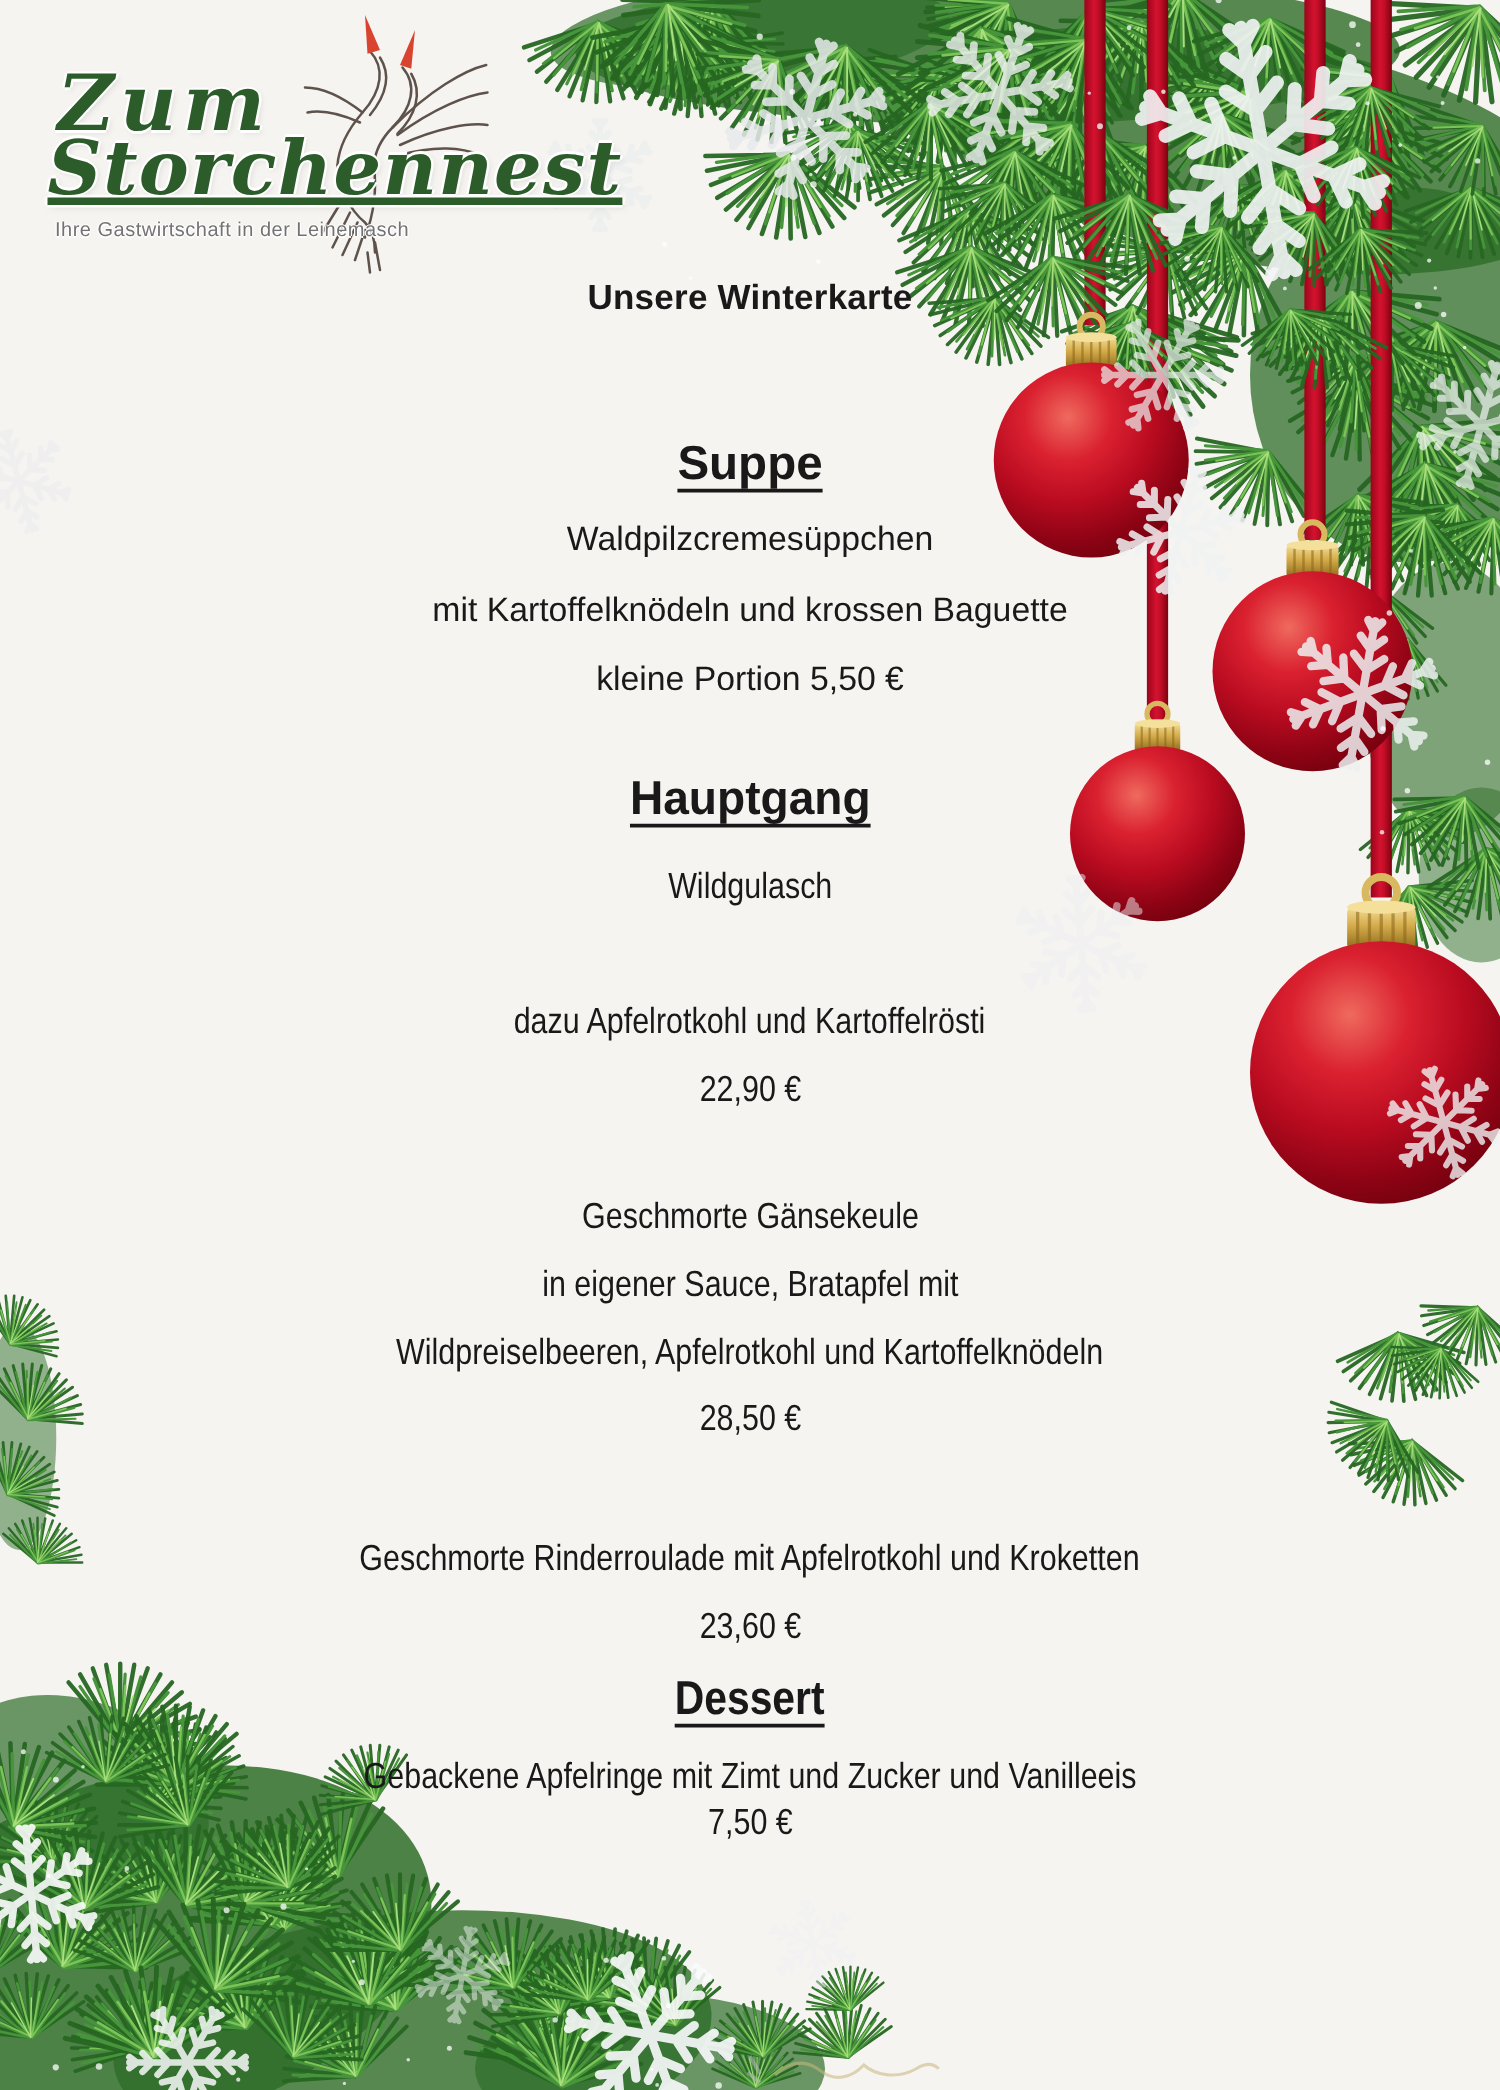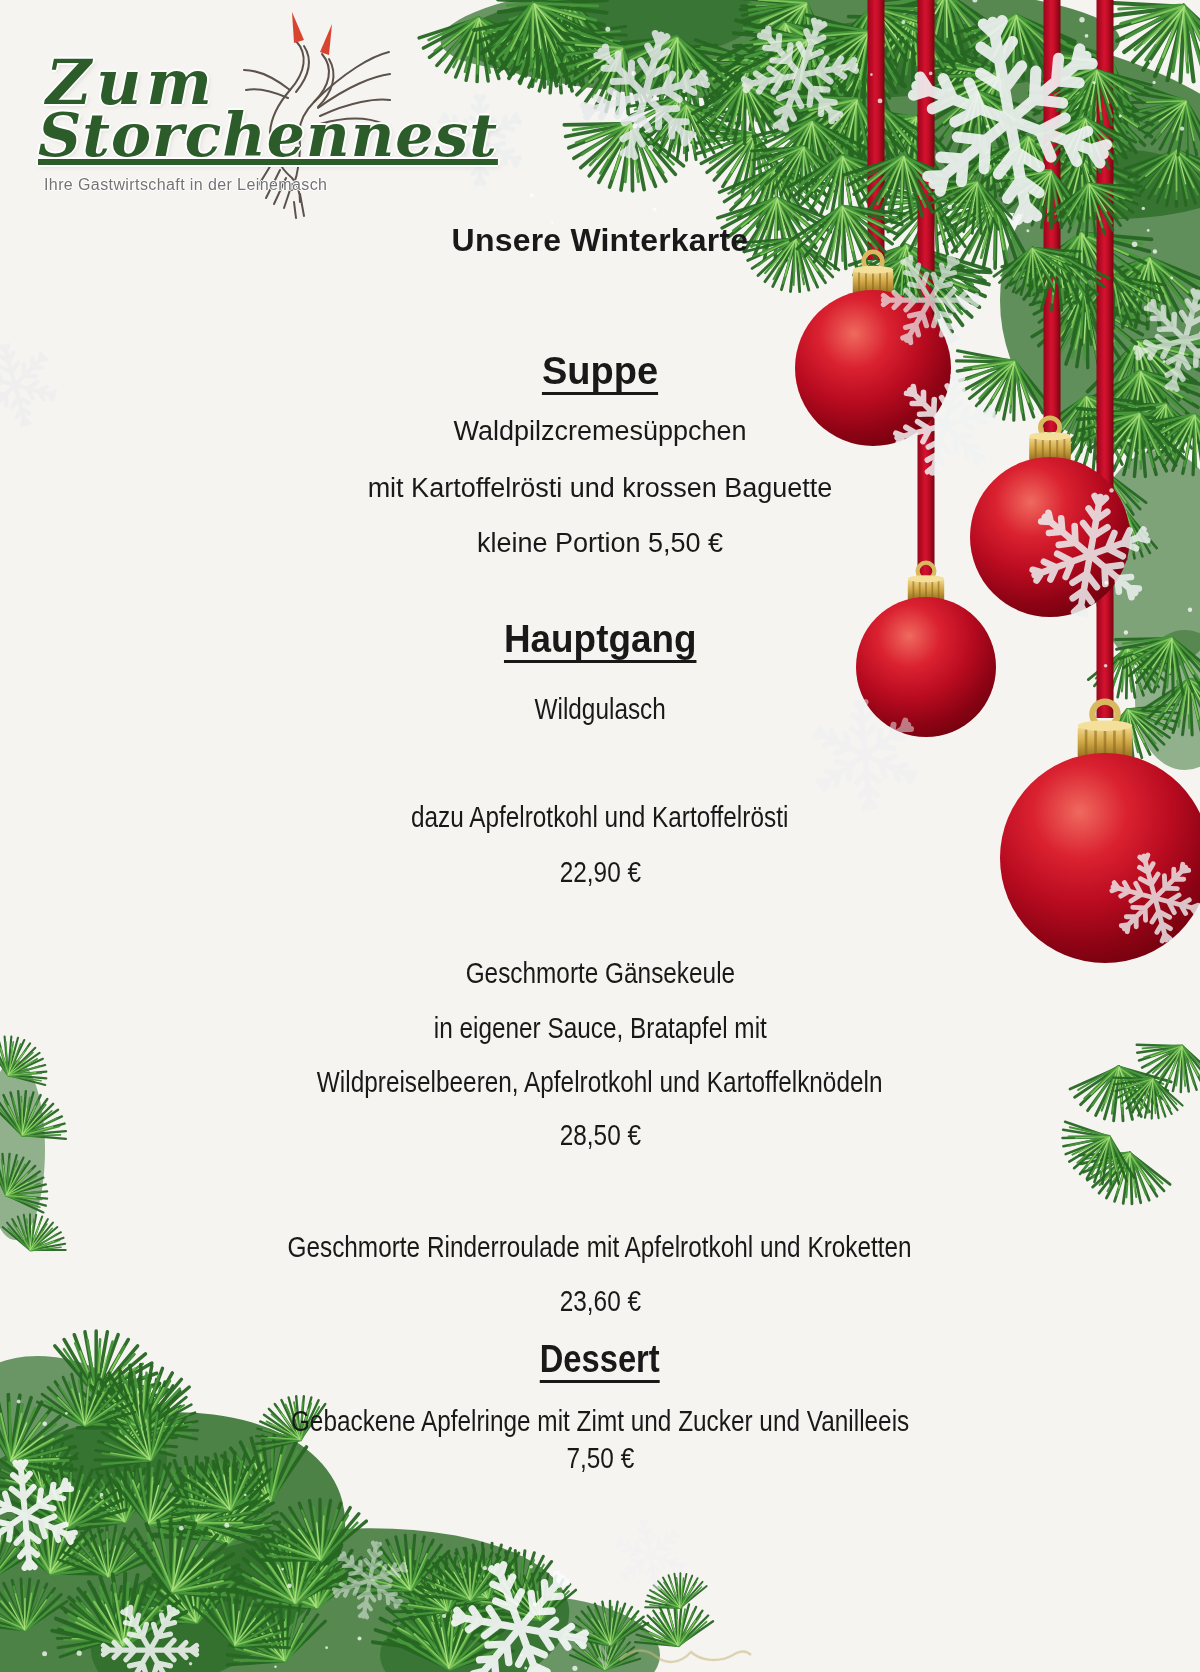--- a/index.html
+++ b/index.html
@@ -2,21 +2,21 @@
 <html><head>
 <meta charset="utf-8">
 <style>
   html,body{margin:0;padding:0;}
   body{width:1200px;height:1672px;position:relative;overflow:hidden;
        background:#f5f4f1;font-family:"Liberation Sans",sans-serif;}
   #deco{position:absolute;inset:0;width:1200px;height:1672px;pointer-events:none;}
   .content{position:absolute;inset:0;z-index:2;}
   .line{position:absolute;left:0;width:1200px;text-align:center;color:#191919;line-height:1.2;}
   .body27{font-size:27px;}
-  .t-title{font-size:32px;font-weight:700;letter-spacing:.2px;}
+  .t-title{font-size:28px;font-weight:700;letter-spacing:.2px;}
   .t-head{font-size:38px;font-weight:700;}
   .u{text-decoration:underline;text-decoration-thickness:3px;text-underline-offset:8px;}
   .cx{display:inline-block;transform-origin:center;}
   .c84{transform:scaleX(.84);}
   .c86{transform:scaleX(.86);}
   .c97{transform:scaleX(.97);}
   .logo{position:absolute;left:16px;top:0;width:480px;height:230px;z-index:3;}
   .script{position:absolute;font-family:"DejaVu Serif",serif;font-style:italic;font-weight:700;
           color:#2d5c2b;white-space:nowrap;
           text-shadow:2px 0 0 #fff,-2px 0 0 #fff,0 2px 0 #fff,0 -2px 0 #fff,2px 2px 5px rgba(0,0,0,.10);}
@@ -372,21 +372,21 @@
     <div class="script script2">Storchennest</div>
     <div class="tagline">Ihre Gastwirtschaft in der Leinemasch</div>
   </div>
 
   <div class="line t-title" style="top:221px">Unsere Winterkarte</div>
 
   <div class="line t-head" style="top:349px">
     <span class="u">Suppe</span>
   </div>
   <div class="line body27" style="top:415px">Waldpilzcremesüppchen</div>
-  <div class="line body27" style="top:472px">mit Kartoffelrösti und krossen Baguette</div>
+  <div class="line body27" style="top:472px">mit Kartoffelknödeln und krossen Baguette</div>
   <div class="line body27" style="top:527px">kleine Portion 5,50 €</div>
 
   <div class="line" style="top:692px;font-size:29px">
     <span class="cx c84">Wildgulasch</span></div>
   <div class="line t-head" style="top:617px">
     <span class="cx c97 u">Hauptgang</span>
   </div>
   <div class="line" style="top:800px;font-size:29px">
     <span class="cx c84">dazu Apfelrotkohl und Kartoffelrösti</span></div>
   <div class="line" style="top:855px;font-size:29px">

